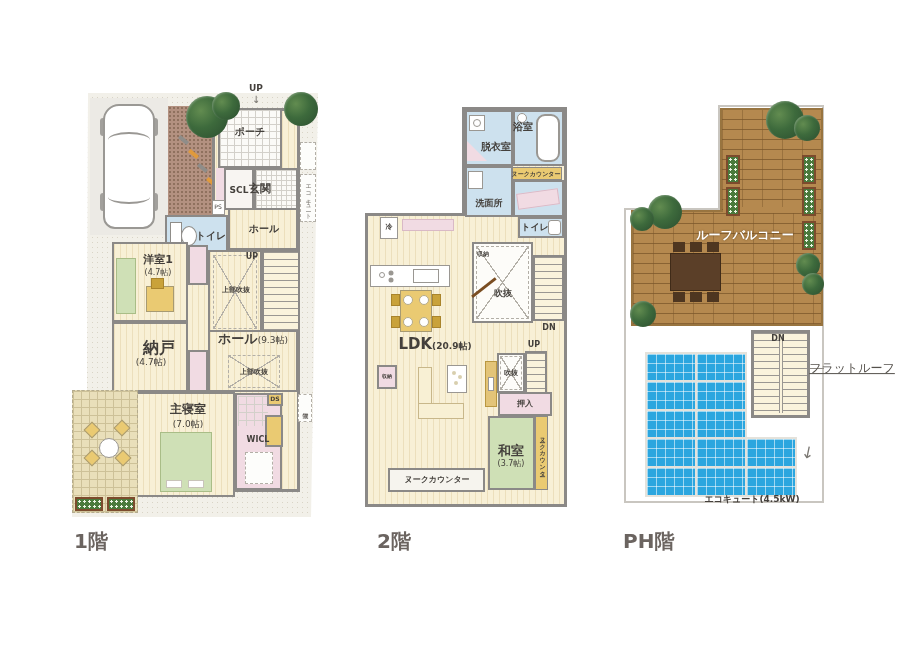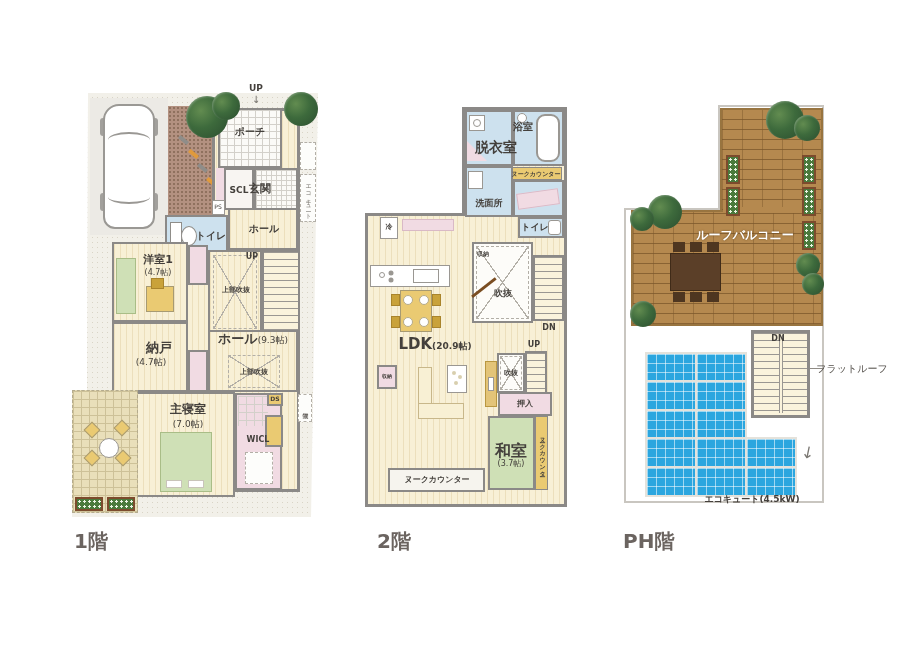--- a/index.html
+++ b/index.html
@@ -138,21 +138,21 @@
   <div class="lbl bold" style="left:190px;top:52px;font-size:10px;">ポーチ</div>
   <div class="lbl bold" style="left:179px;top:110px;font-size:9px;">SCL</div>
   <div class="lbl bold" style="left:200px;top:109px;font-size:11px;">玄関</div>
   <div class="lbl" style="left:158px;top:127px;font-size:6px;">PS</div>
   <div class="lbl bold" style="left:151px;top:156px;font-size:10px;">トイレ</div>
   <div class="lbl bold" style="left:204px;top:149px;font-size:10px;">ホール</div>
   <div class="lbl bold" style="left:192px;top:177px;font-size:8px;">UP</div>
   <div class="lbl bold" style="left:176px;top:210px;font-size:7px;">上部吹抜</div>
   <div class="lbl bold" style="left:98px;top:180px;font-size:11px;">洋室1</div>
   <div class="lbl" style="left:98px;top:193px;font-size:8px;">(4.7帖)</div>
-  <div class="lbl bold" style="left:91px;top:268px;font-size:13px;padding-left:16px;">納戸</div>
+  <div class="lbl bold" style="left:91px;top:268px;font-size:16px;padding-left:16px;">納戸</div>
   <div class="lbl" style="left:91px;top:282px;font-size:9px;">(4.7帖)</div>
   <div class="lbl bold" style="left:193px;top:259px;font-size:13px;">
     <span>ホール</span><span style="font-size:9px;font-weight:normal;">(9.3帖)</span>
   </div>
   <div class="lbl bold" style="left:194px;top:292px;font-size:7px;">上部吹抜</div>
   <div class="lbl bold" style="left:128px;top:330px;font-size:12px;">主寝室</div>
   <div class="lbl" style="left:128px;top:344px;font-size:9px;">(7.0帖)</div>
   <div class="lbl bold" style="left:198px;top:360px;font-size:8px;">WICL</div>
   <div class="lbl bold" style="left:215px;top:319px;font-size:6px;">DS</div>
   <div class="lbl vtext" style="left:248px;top:118px;font-size:6px;color:#7a766f;">エコキュート</div>
@@ -211,37 +211,37 @@
   <div class="abs" style="left:97px;top:276px;width:4px;height:4px;background:#d8cfae;border-radius:50%;box-shadow:6px 4px 0 #d8cfae,2px 10px 0 #d8cfae;"></div>
   <div class="abs" style="left:130px;top:266px;width:12px;height:46px;background:#e3c478;border:1px solid #b99740;"></div>
   <div class="abs whitebox" style="left:133px;top:282px;width:6px;height:14px;"></div>
   <div class="abs pink room" style="left:22px;top:270px;width:20px;height:24px;"></div>
 
   <div class="abs pink room" style="left:143px;top:297px;width:54px;height:24px;"></div>
   <div class="abs green room" style="left:133px;top:321px;width:47px;height:74px;"></div>
   <div class="abs yellow" style="left:180px;top:321px;width:13px;height:74px;border:1px solid #8b8987;"></div>
   <div class="abs" style="left:33px;top:373px;width:97px;height:24px;background:#f6f4ee;border:2px solid #8b8987;"></div>
 
-  <div class="lbl bold" style="left:141px;top:52px;font-size:14px;">脱衣室</div>
+  <div class="lbl bold" style="left:141px;top:52px;font-size:10px;">脱衣室</div>
   <div class="lbl bold" style="left:168px;top:32px;font-size:10px;">浴室</div>
   <div class="lbl bold" style="left:181px;top:79px;font-size:6px;">ヌークカウンター</div>
   <div class="lbl bold" style="left:134px;top:108px;font-size:9px;">洗面所</div>
   <div class="lbl bold" style="left:180px;top:132px;font-size:9px;">トイレ</div>
   <div class="lbl bold" style="left:34px;top:132px;font-size:7px;">冷</div>
   <div class="lbl bold" style="left:128px;top:159px;font-size:6px;">収納</div>
   <div class="lbl bold" style="left:148px;top:198px;font-size:9px;">吹抜</div>
   <div class="lbl bold" style="left:194px;top:233px;font-size:8px;">DN</div>
   <div class="lbl bold" style="left:80px;top:250px;font-size:15px;">
     <span>LDK</span><span style="font-size:9px;font-weight:bold;">(20.9帖)</span>
   </div>
   <div class="lbl bold" style="left:179px;top:250px;font-size:8px;">UP</div>
   <div class="lbl bold" style="left:156px;top:278px;font-size:7px;">吹抜</div>
   <div class="lbl bold" style="left:32px;top:282px;font-size:5px;">収納</div>
   <div class="lbl bold" style="left:170px;top:309px;font-size:8px;">押入</div>
-  <div class="lbl bold" style="left:156px;top:356px;font-size:16px;">和室</div>
+  <div class="lbl bold" style="left:156px;top:356px;font-size:13px;">和室</div>
   <div class="lbl" style="left:156px;top:369px;font-size:8px;">(3.7帖)</div>
   <div class="lbl vtext bold" style="left:187px;top:358px;font-size:6px;">ヌークカウンター</div>
   <div class="lbl bold" style="left:82px;top:385px;font-size:8px;">ヌークカウンター</div>
 </div>
 
 <div class="abs" id="floorPH" style="left:618px;top:95px;width:260px;height:420px;">
 
   <div class="abs" style="left:0;top:0;width:260px;height:420px;background:#c9c6c0;
        clip-path:polygon(100px 10px,206px 10px,206px 408px,6px 408px,6px 113px,100px 113px);"></div>
   <div class="abs" style="left:0;top:0;width:260px;height:420px;background:#ffffff;
@@ -288,19 +288,19 @@
       <div class="solar-panel" style="left: 50px; top: 85px;"></div>
       <div class="solar-panel" style="left: 100px; top: 85px;"></div>
       <div class="solar-panel" style="left: 0px; top: 114px;"></div>
       <div class="solar-panel" style="left: 50px; top: 114px;"></div>
       <div class="solar-panel" style="left: 100px; top: 114px;"></div>
     </div>
   <div class="abs" style="left:182px;top:348px;width:12px;height:30px;color:#7a7772;font-size:16px;transform:rotate(12deg);">↓</div>
 
   <div class="lbl bold" style="left:127px;top:141px;font-size:12px;color:#ffffff;text-shadow:0 0 2px rgba(90,60,20,.8);">ルーフバルコニー</div>
   <div class="lbl bold" style="left:160px;top:244px;font-size:8px;">DN</div>
-  <div class="lbl" style="left:234px;top:274px;font-size:10px;color:#55514c;">フラットルーフ</div>
+  <div class="lbl" style="left:234px;top:274px;font-size:12px;color:#55514c;text-decoration:underline;">フラットルーフ</div>
   <div class="lbl bold" style="left:134px;top:404px;font-size:9px;">エコキュート(4.5kW)</div>
 </div>
 
 <div class="caption" style="left:74px;top:528px;">1階</div>
 <div class="caption" style="left:377px;top:528px;">2階</div>
 <div class="caption" style="left:623px;top:528px;">PH階</div>
 
 </body></html>

